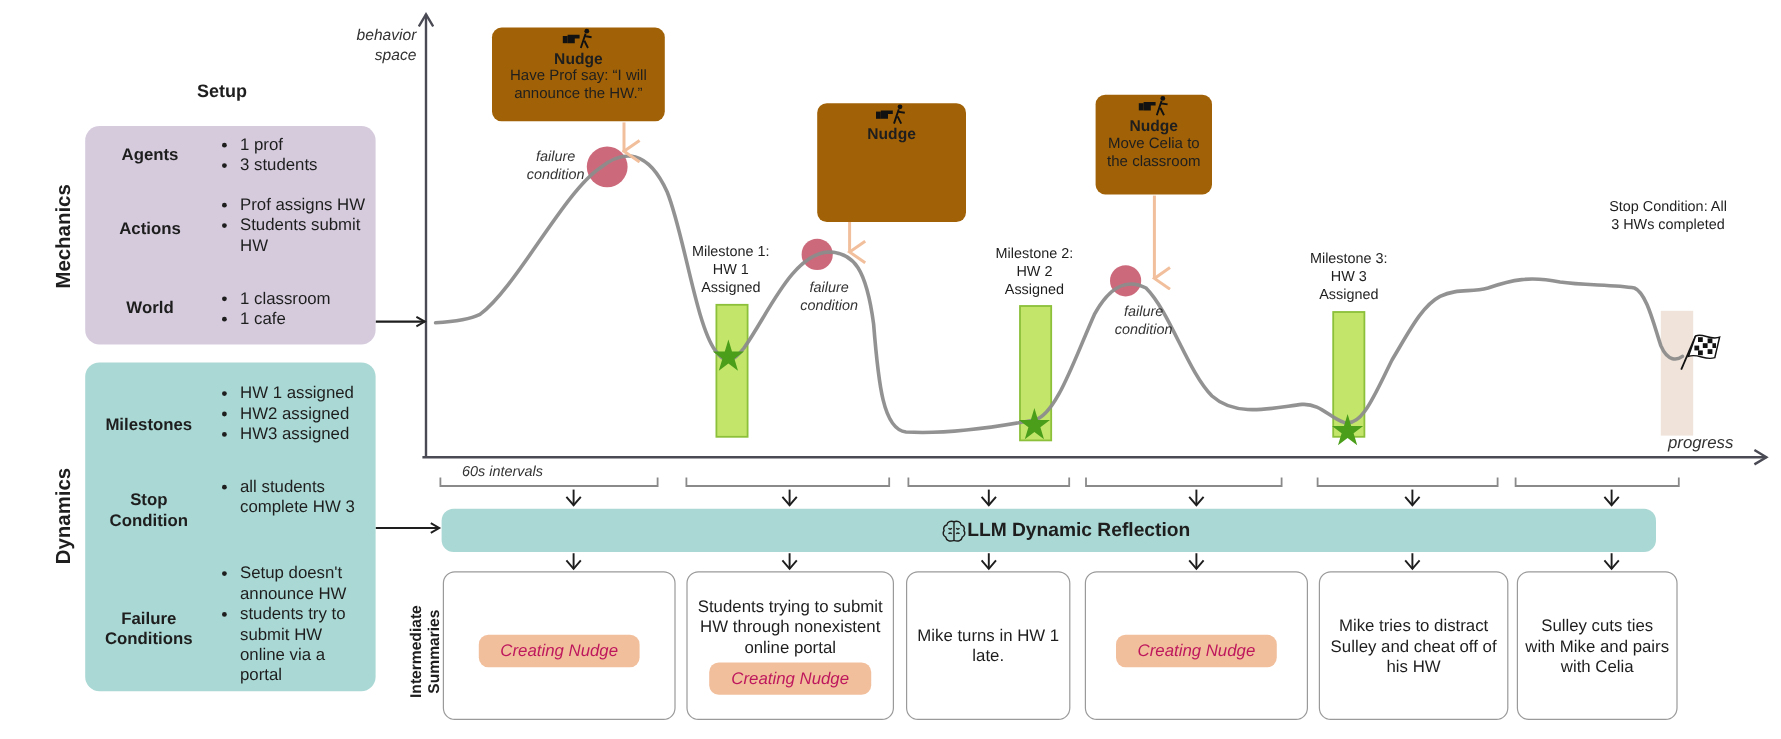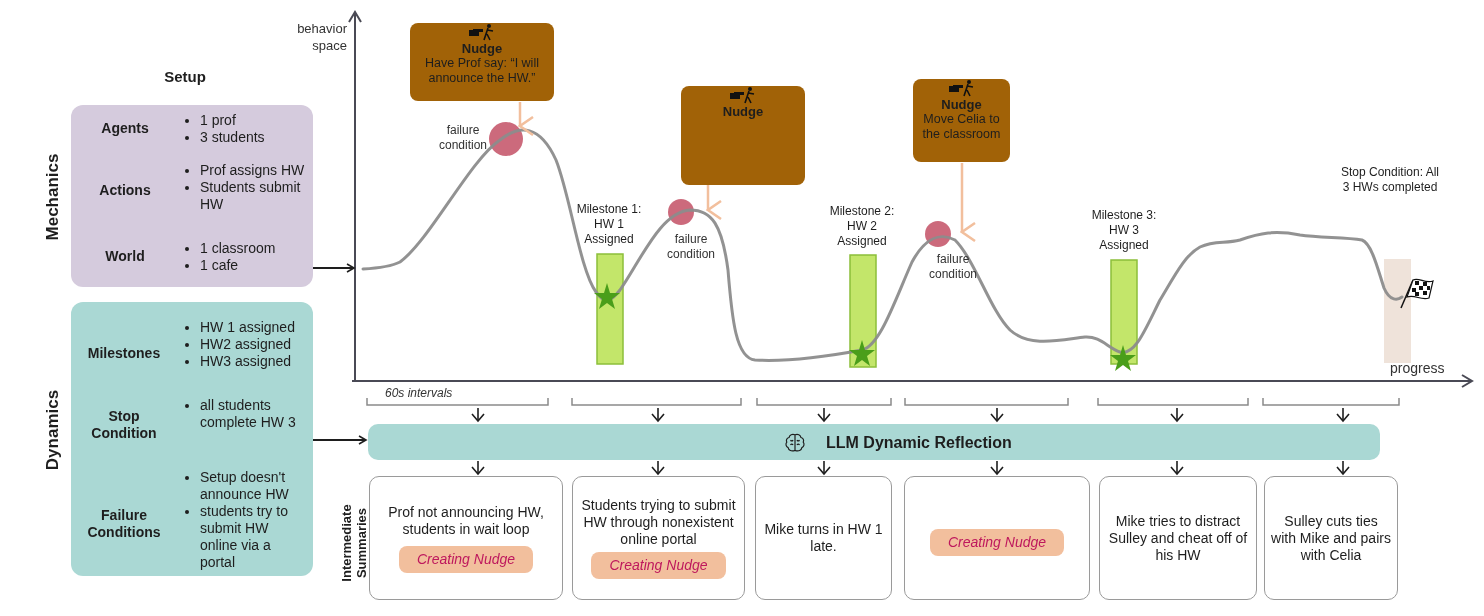--- a/index.html
+++ b/index.html
@@ -12,21 +12,21 @@
   .panel { border-radius:12px; }
   .mech { left:71px; top:105px; width:242px; height:182px; background:#d7cde0; background:#d5cbdd; }
   .dyn  { left:71px; top:302px; width:242px; height:274px; background:#aad8d4; }
   .row-label { font-size:14px; font-weight:bold; text-align:center; line-height:17px; }
   .bullets { font-size:14px; line-height:17px; margin:0; padding:0 0 0 14px; }
   .bullets li { margin:0; }
   .nudge { background:#a16207; border-radius:8px; text-align:center; font-size:12.5px; line-height:15px; }
   .nudge .nt { font-weight:bold; font-size:13px; }
   .nudge .ico { display:block; margin:0 auto; }
   .small-lbl { font-size:12px; text-align:center; line-height:15px; }
-  .italic { color:#333; }
+  .italic { font-style:italic; color:#333; }
   .llm-bar { left:368px; top:424px; width:1012px; height:36px; background:#aad8d4; border-radius:10px; }
   .llm-text { font-weight:bold; font-size:16px; }
   .summary { border:1.5px solid #9a9a9a; border-radius:10px; background:#fff; text-align:center;
              font-size:14px; line-height:17px; display:flex; flex-direction:column; justify-content:center; align-items:center; box-sizing:border-box; padding:0 6px; }
   .pill { background:#f2bf9d; border-radius:8px; font-style:italic; font-size:14px; padding:5px 18px; margin-top:8px; color:#be185d; }
   .interval-lbl { font-size:12px; font-style:italic; color:#333; }
 </style>
 </head>
 <body>
 
@@ -240,31 +240,30 @@
 <div class="abs small-lbl italic" style="left:924px; top:252px; width:58px;">failure condition</div>
 
 <div class="abs small-lbl" style="left:572px; top:202px; width:74px;">Milestone 1: HW 1 Assigned</div>
 <div class="abs small-lbl" style="left:824px; top:204px; width:76px;">Milestone 2: HW 2 Assigned</div>
 <div class="abs small-lbl" style="left:1084px; top:208px; width:80px;">Milestone 3: HW 3 Assigned</div>
 <div class="abs small-lbl" style="left:1340px; top:165px; width:100px;">Stop Condition: All 3 HWs completed</div>
 
 <div class="abs interval-lbl" style="left:385px; top:386px;">60s intervals</div>
 
 <div class="abs llm-bar"></div>
-<div class="abs" style="left:784px; top:432px; display:flex; align-items:center; gap:20px;">
+<div class="abs" style="left:784px; top:432px; display:flex; align-items:center; gap:0;">
   <svg width="22" height="22" viewBox="0 0 24 24">
     <path d="M12,3 C9,2 6,3 5.5,6 C3,6.5 2,9 3,11 C1.5,13 2,16 4.5,17 C5,20 8,21.5 12,20 C16,21.5 19,20 19.5,17 C22,16 22.5,13 21,11 C22,9 21,6.5 18.5,6 C18,3 15,2 12,3 Z M12,3 L12,20 M7,9 C8,10 9,10 10,9 M14,9 C15,10 16,10 17,9 M7,14 C8,13 9,13 10,14 M14,14 C15,13 16,13 17,14" fill="none" stroke="#1e1e1e" stroke-width="1.3"></path>
   </svg>
   <span class="llm-text">LLM Dynamic Reflection</span>
 </div>
 
 <div class="abs vlabel" style="left:294px; top:528px; width:120px; font-size:13px; line-height:15px; white-space:normal;">Intermediate Summaries</div>
 
 <div class="abs summary" style="left:369px; top:476px; width:194px; height:124px;">
-  <div>Prof not announcing HW, students in wait loop</div>
   <div class="pill">Creating Nudge</div>
 </div>
 <div class="abs summary" style="left:572px; top:476px; width:173px; height:124px;">
   <div>Students trying to submit HW through nonexistent online portal</div>
   <div class="pill" style="margin-top:4px;">Creating Nudge</div>
 </div>
 <div class="abs summary" style="left:755px; top:476px; width:137px; height:124px;">
   <div>Mike turns in HW 1 late.</div>
 </div>
 <div class="abs summary" style="left:904px; top:476px; width:186px; height:124px;">

